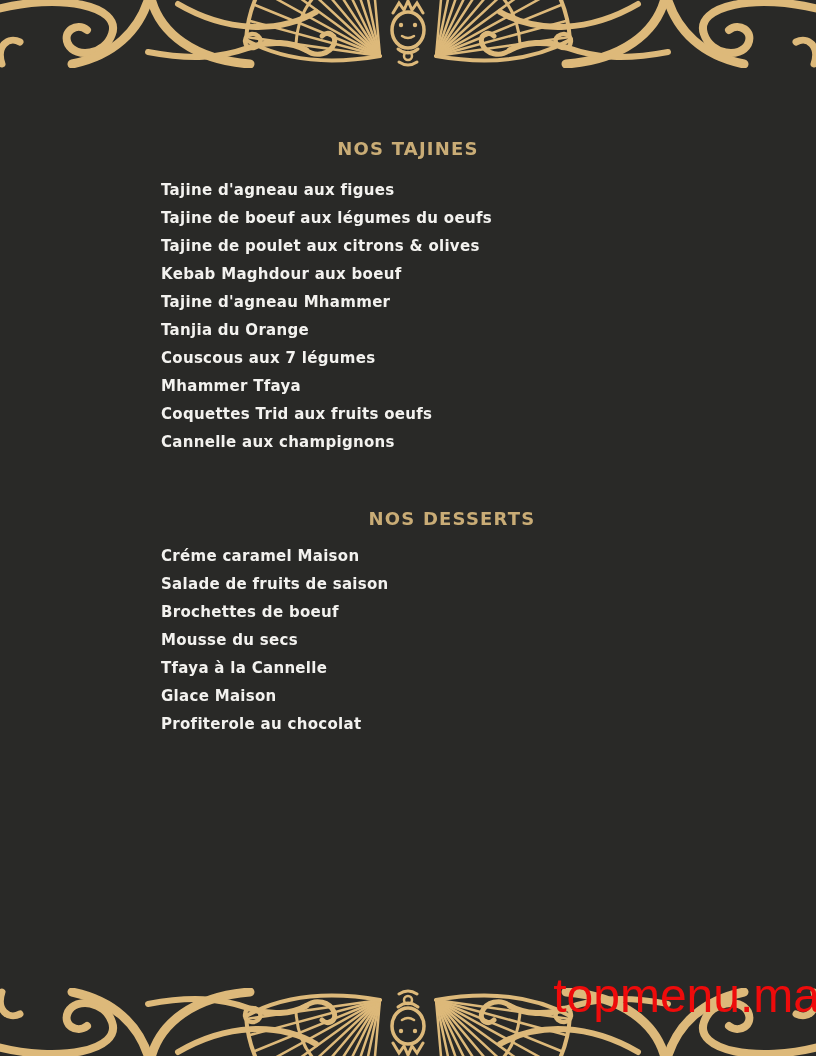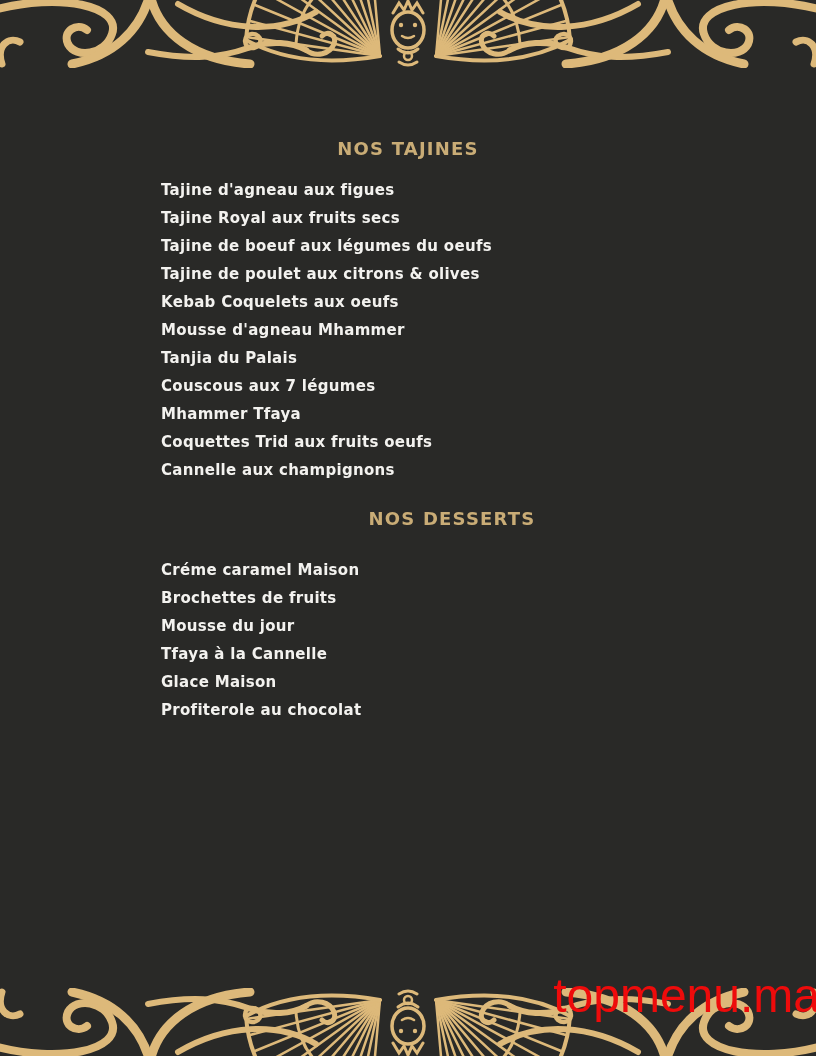--- a/index.html
+++ b/index.html
@@ -37,21 +37,21 @@
     font-size: 15px;
     letter-spacing: 0.3px;
   }
   .menu-list li {
     list-style: none;
     height: 28px;
     line-height: 28px;
     white-space: nowrap;
   }
   #tajines-list { top: 176px; }
-  #desserts-list { top: 556px; }
+  #desserts-list { top: 542px; }
 
   .watermark {
     position: absolute;
     top: 972px; right: -4px;
     color: #ee0b0b;
     font-size: 48px;
     font-weight: normal;
     font-family: "Liberation Sans", sans-serif;
     letter-spacing: 0px;
     z-index: 5;
@@ -113,51 +113,51 @@
     </g>
   </svg>
 </div>
 
 <div class="section-title" id="tajines-title">NOS TAJINES</div>
 
 <ul class="menu-list" id="tajines-list">
 
     <li>Tajine d'agneau aux figues</li>
 
-    <li>Tajine Royal aux fruits secs</li>
 
     <li>Tajine de boeuf aux légumes du oeufs</li>
 
     <li>Tajine de poulet aux citrons &amp; olives</li>
 
-    <li>Kebab Coquelets aux oeufs</li>
+    <li>Kebab Maghdour aux boeuf</li>
 
-    <li>Mousse d'agneau Mhammer</li>
+    <li>Tajine d'agneau Mhammer</li>
 
-    <li>Tanjia du Palais</li>
+    <li>Tanjia du Orange</li>
 
     <li>Couscous aux 7 légumes</li>
 
     <li>Mhammer Tfaya</li>
 
     <li>Coquettes Trid aux fruits oeufs</li>
 
     <li>Cannelle aux champignons</li>
   </ul>
 
 <div class="section-title" id="desserts-title">NOS DESSERTS</div>
 
 <ul class="menu-list" id="desserts-list">
 
     <li>Créme caramel Maison</li>
 
+    <li>Salade de fruits de saison</li>
 
-    <li>Brochettes de fruits</li>
+    <li>Brochettes de boeuf</li>
 
-    <li>Mousse du jour</li>
+    <li>Mousse du secs</li>
 
     <li>Tfaya à la Cannelle</li>
 
     <li>Glace Maison</li>
 
     <li>Profiterole au chocolat</li>
 
   </ul>
 
 <div class="ornament bottom">

